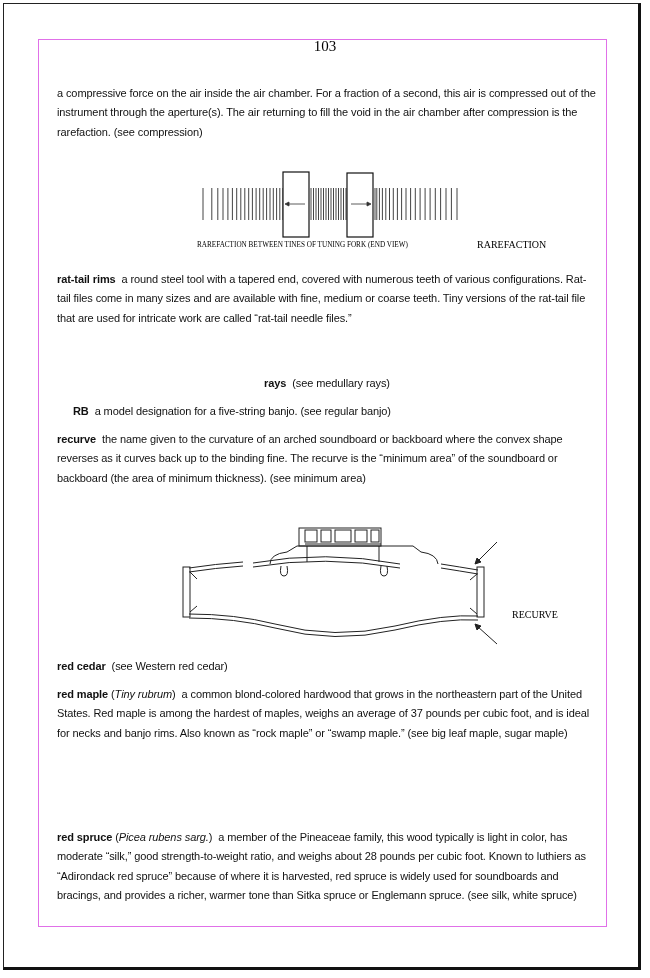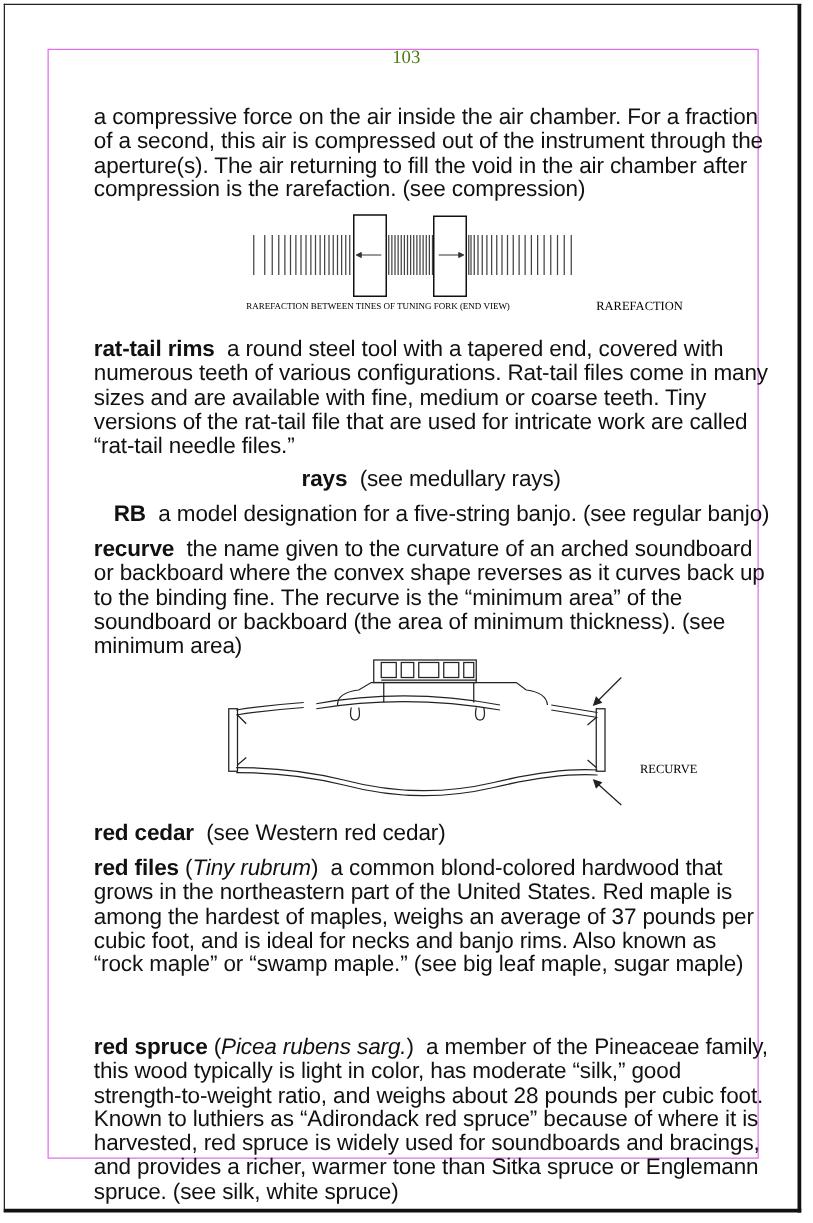--- a/index.html
+++ b/index.html
@@ -1,20 +1,20 @@
 <!DOCTYPE html>
 <html><head>
 <meta charset="utf-8">
 <style>
   html,body{margin:0;padding:0;background:#ffffff;}
   body{width:650px;height:978px;position:relative;overflow:hidden;font-family:"Liberation Sans",sans-serif;color:#111;}
   .page{position:absolute;left:3px;top:3px;width:638px;height:967px;border:1px solid #222;border-right:3px solid #111;border-bottom:3px solid #111;background:#fff;box-sizing:border-box;}
   .frame{position:absolute;left:38px;top:39px;width:569px;height:888px;border:1px solid #e070e8;box-sizing:border-box;}
-  .pagenum{position:absolute;left:0;right:0;top:38px;text-align:center;font-family:"Liberation Serif",serif;font-size:15px;color:#4d7c0f;}
-  .para{position:absolute;left:75px;width:540px;font-size:18px;line-height:19.3px;letter-spacing:-0.1px;}
+  .pagenum{position:absolute;left:0;right:0;top:38px;text-align:center;font-family:"Liberation Serif",serif;font-size:15px;color:#000000;}
+  .para{position:absolute;left:57px;width:540px;font-size:11px;line-height:19.3px;letter-spacing:-0.1px;}
   .para b{font-weight:bold;}
   .para i{font-style:italic;}
   .cap{font-family:"Liberation Serif",serif;color:#111;}
   svg{position:absolute;}
 </style>
 </head>
 <body>
 
 <div class="page"></div>
 <div class="frame" style="border-color: rgb(224, 112, 232);"></div>
@@ -147,18 +147,18 @@
     <polygon points="300,102 306,104 302,108"></polygon>
   </g>
   <text class="cap" x="337" y="96" font-size="10">RECURVE</text>
 </svg>
 
 <div class="para" style="top:657px;">
   <b>red cedar</b>&nbsp; <span>(see Western red cedar)</span>
 </div>
 
 <div class="para" style="top:685px;">
-  <b>red files</b> (<i>Tiny rubrum</i>)&nbsp; <span>a common blond-colored hardwood that grows in the northeastern part of the United States. Red maple is among the hardest of maples, weighs an average of 37 pounds per cubic foot, and is ideal for necks and banjo rims. Also known as “rock maple” or “swamp maple.” (see big leaf maple, sugar maple)</span>
+  <b>red maple</b> (<i>Tiny rubrum</i>)&nbsp; <span>a common blond-colored hardwood that grows in the northeastern part of the United States. Red maple is among the hardest of maples, weighs an average of 37 pounds per cubic foot, and is ideal for necks and banjo rims. Also known as “rock maple” or “swamp maple.” (see big leaf maple, sugar maple)</span>
 </div>
 
 <div class="para" style="top:789px;margin-top:39px;">
   <b>red spruce</b> (<i>Picea rubens sarg.</i>)&nbsp; <span>a member of the Pineaceae family, this wood typically is light in color, has moderate “silk,” good strength-to-weight ratio, and weighs about 28 pounds per cubic foot. Known to luthiers as “Adirondack red spruce” because of where it is harvested, red spruce is widely used for soundboards and bracings, and provides a richer, warmer tone than Sitka spruce or Englemann spruce. (see silk, white spruce)</span>
 </div>
 
 </body></html>

